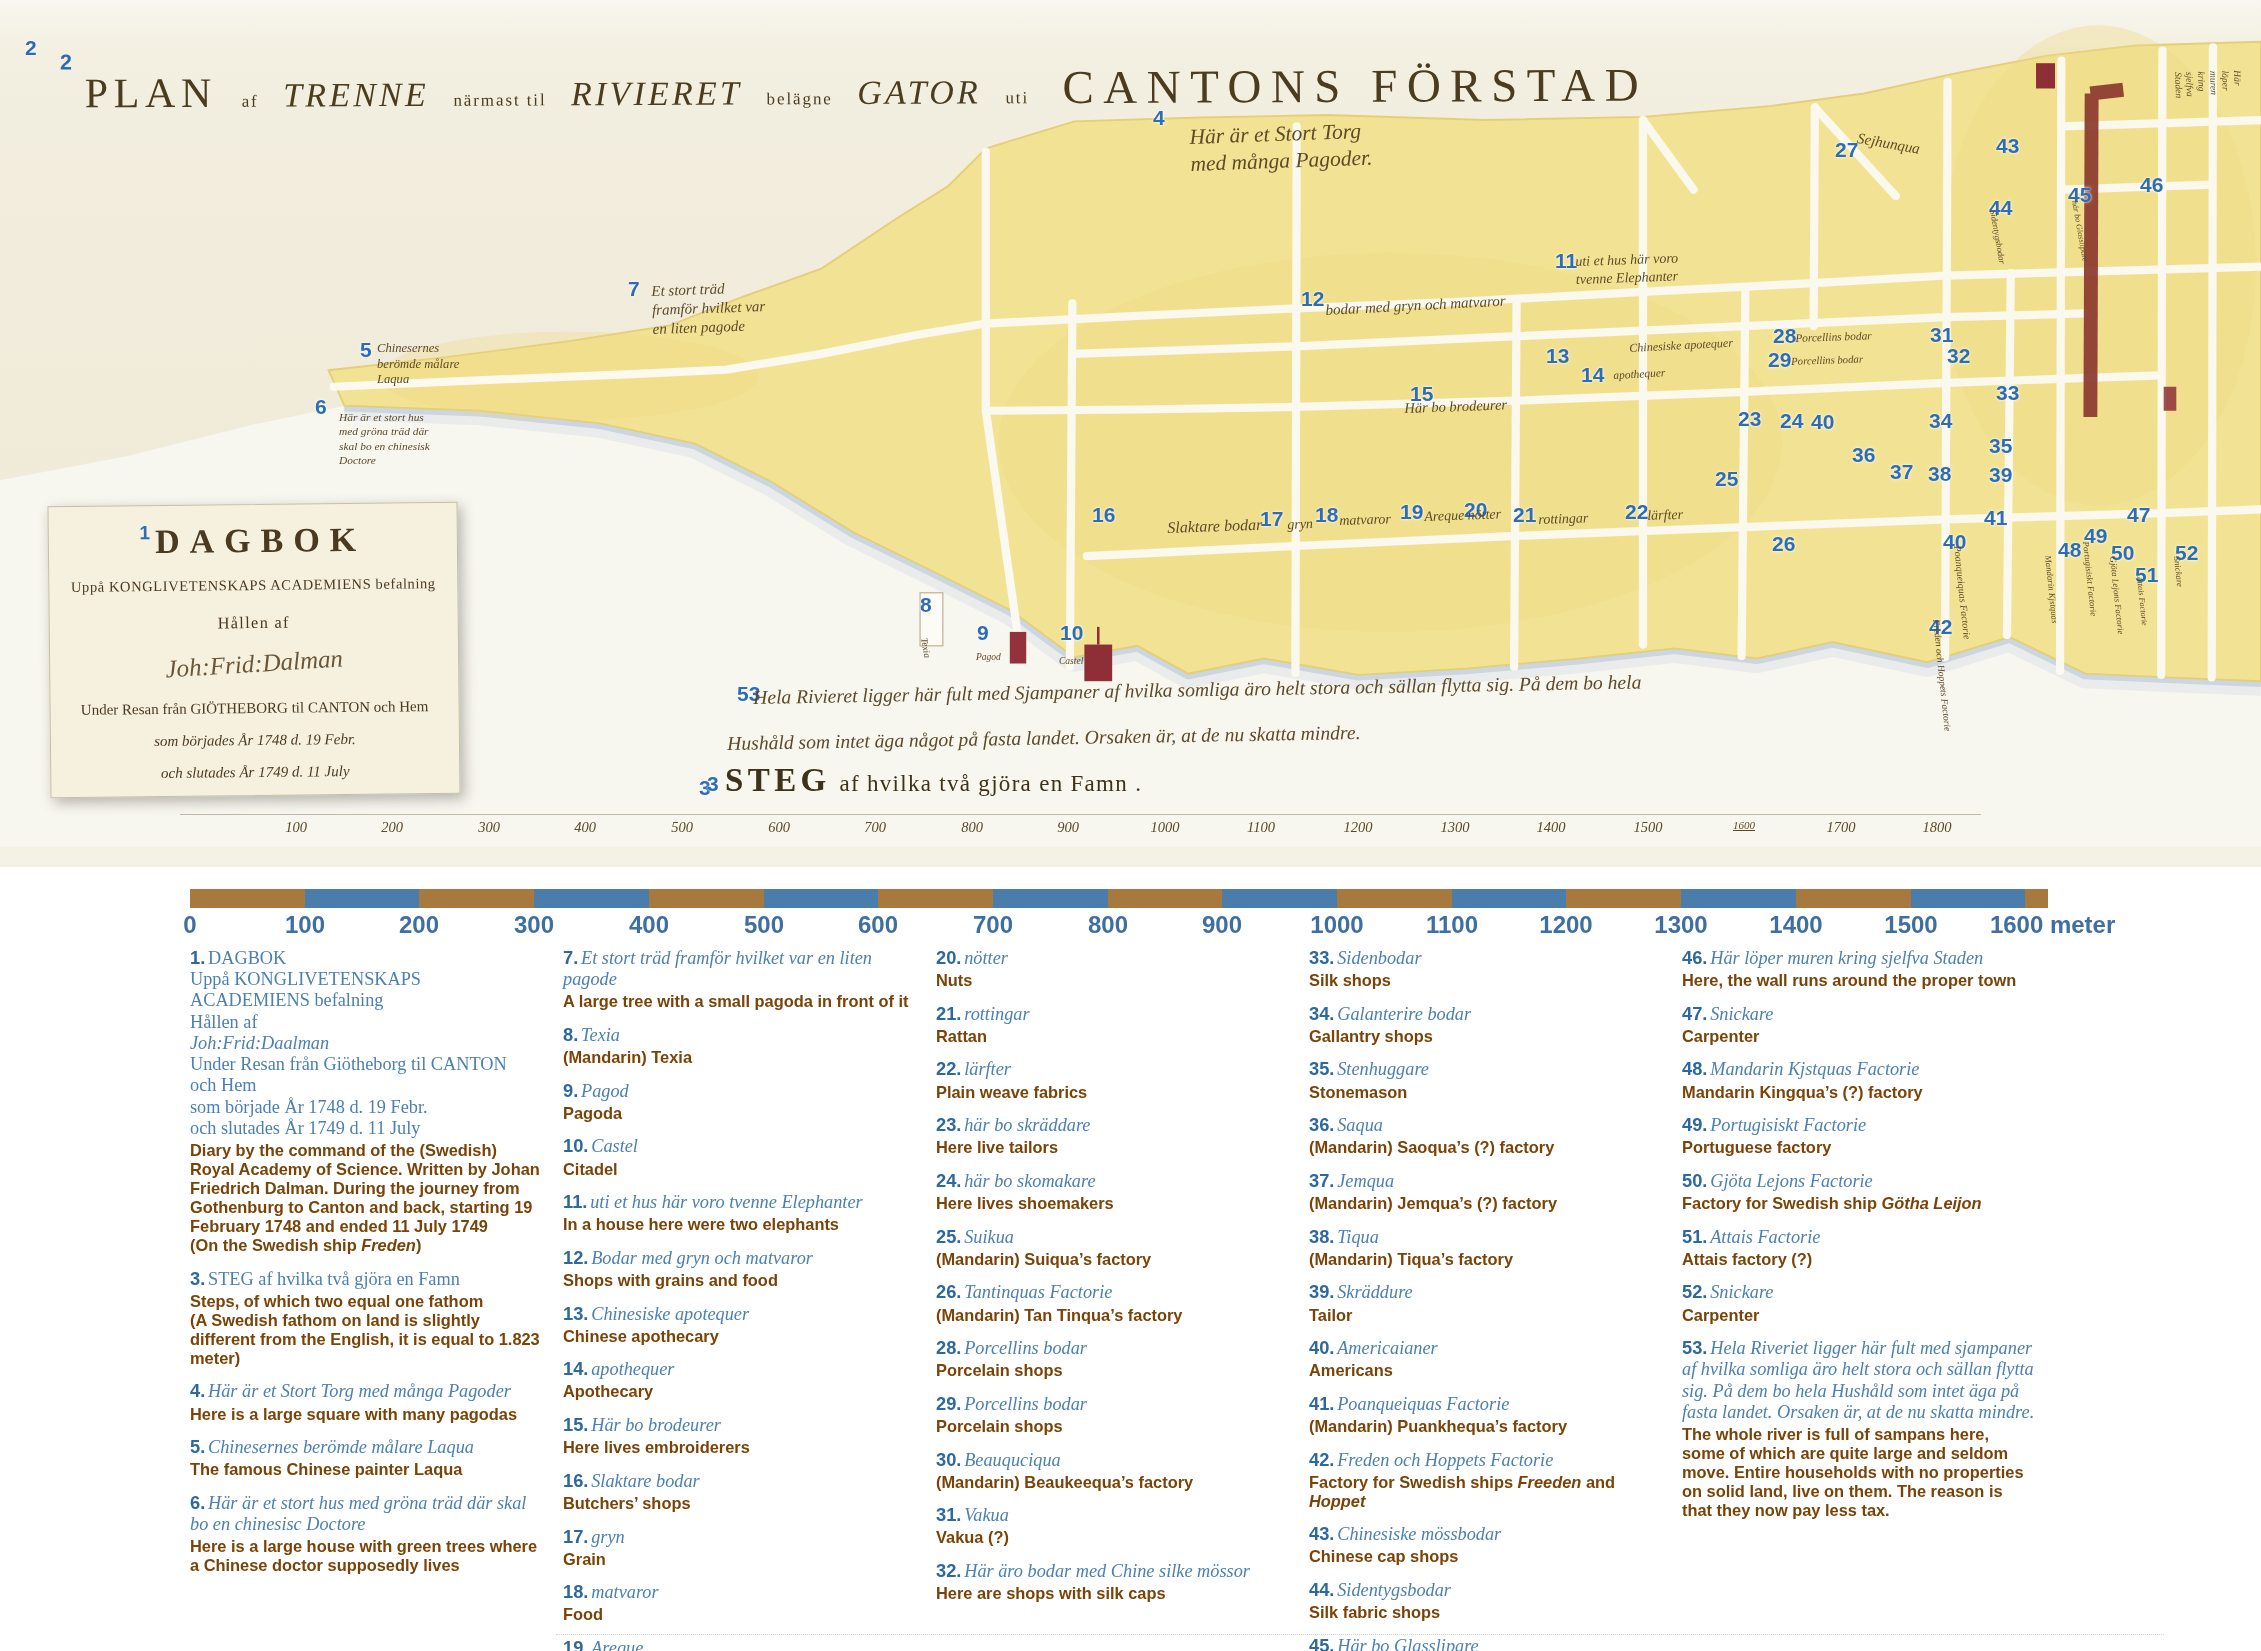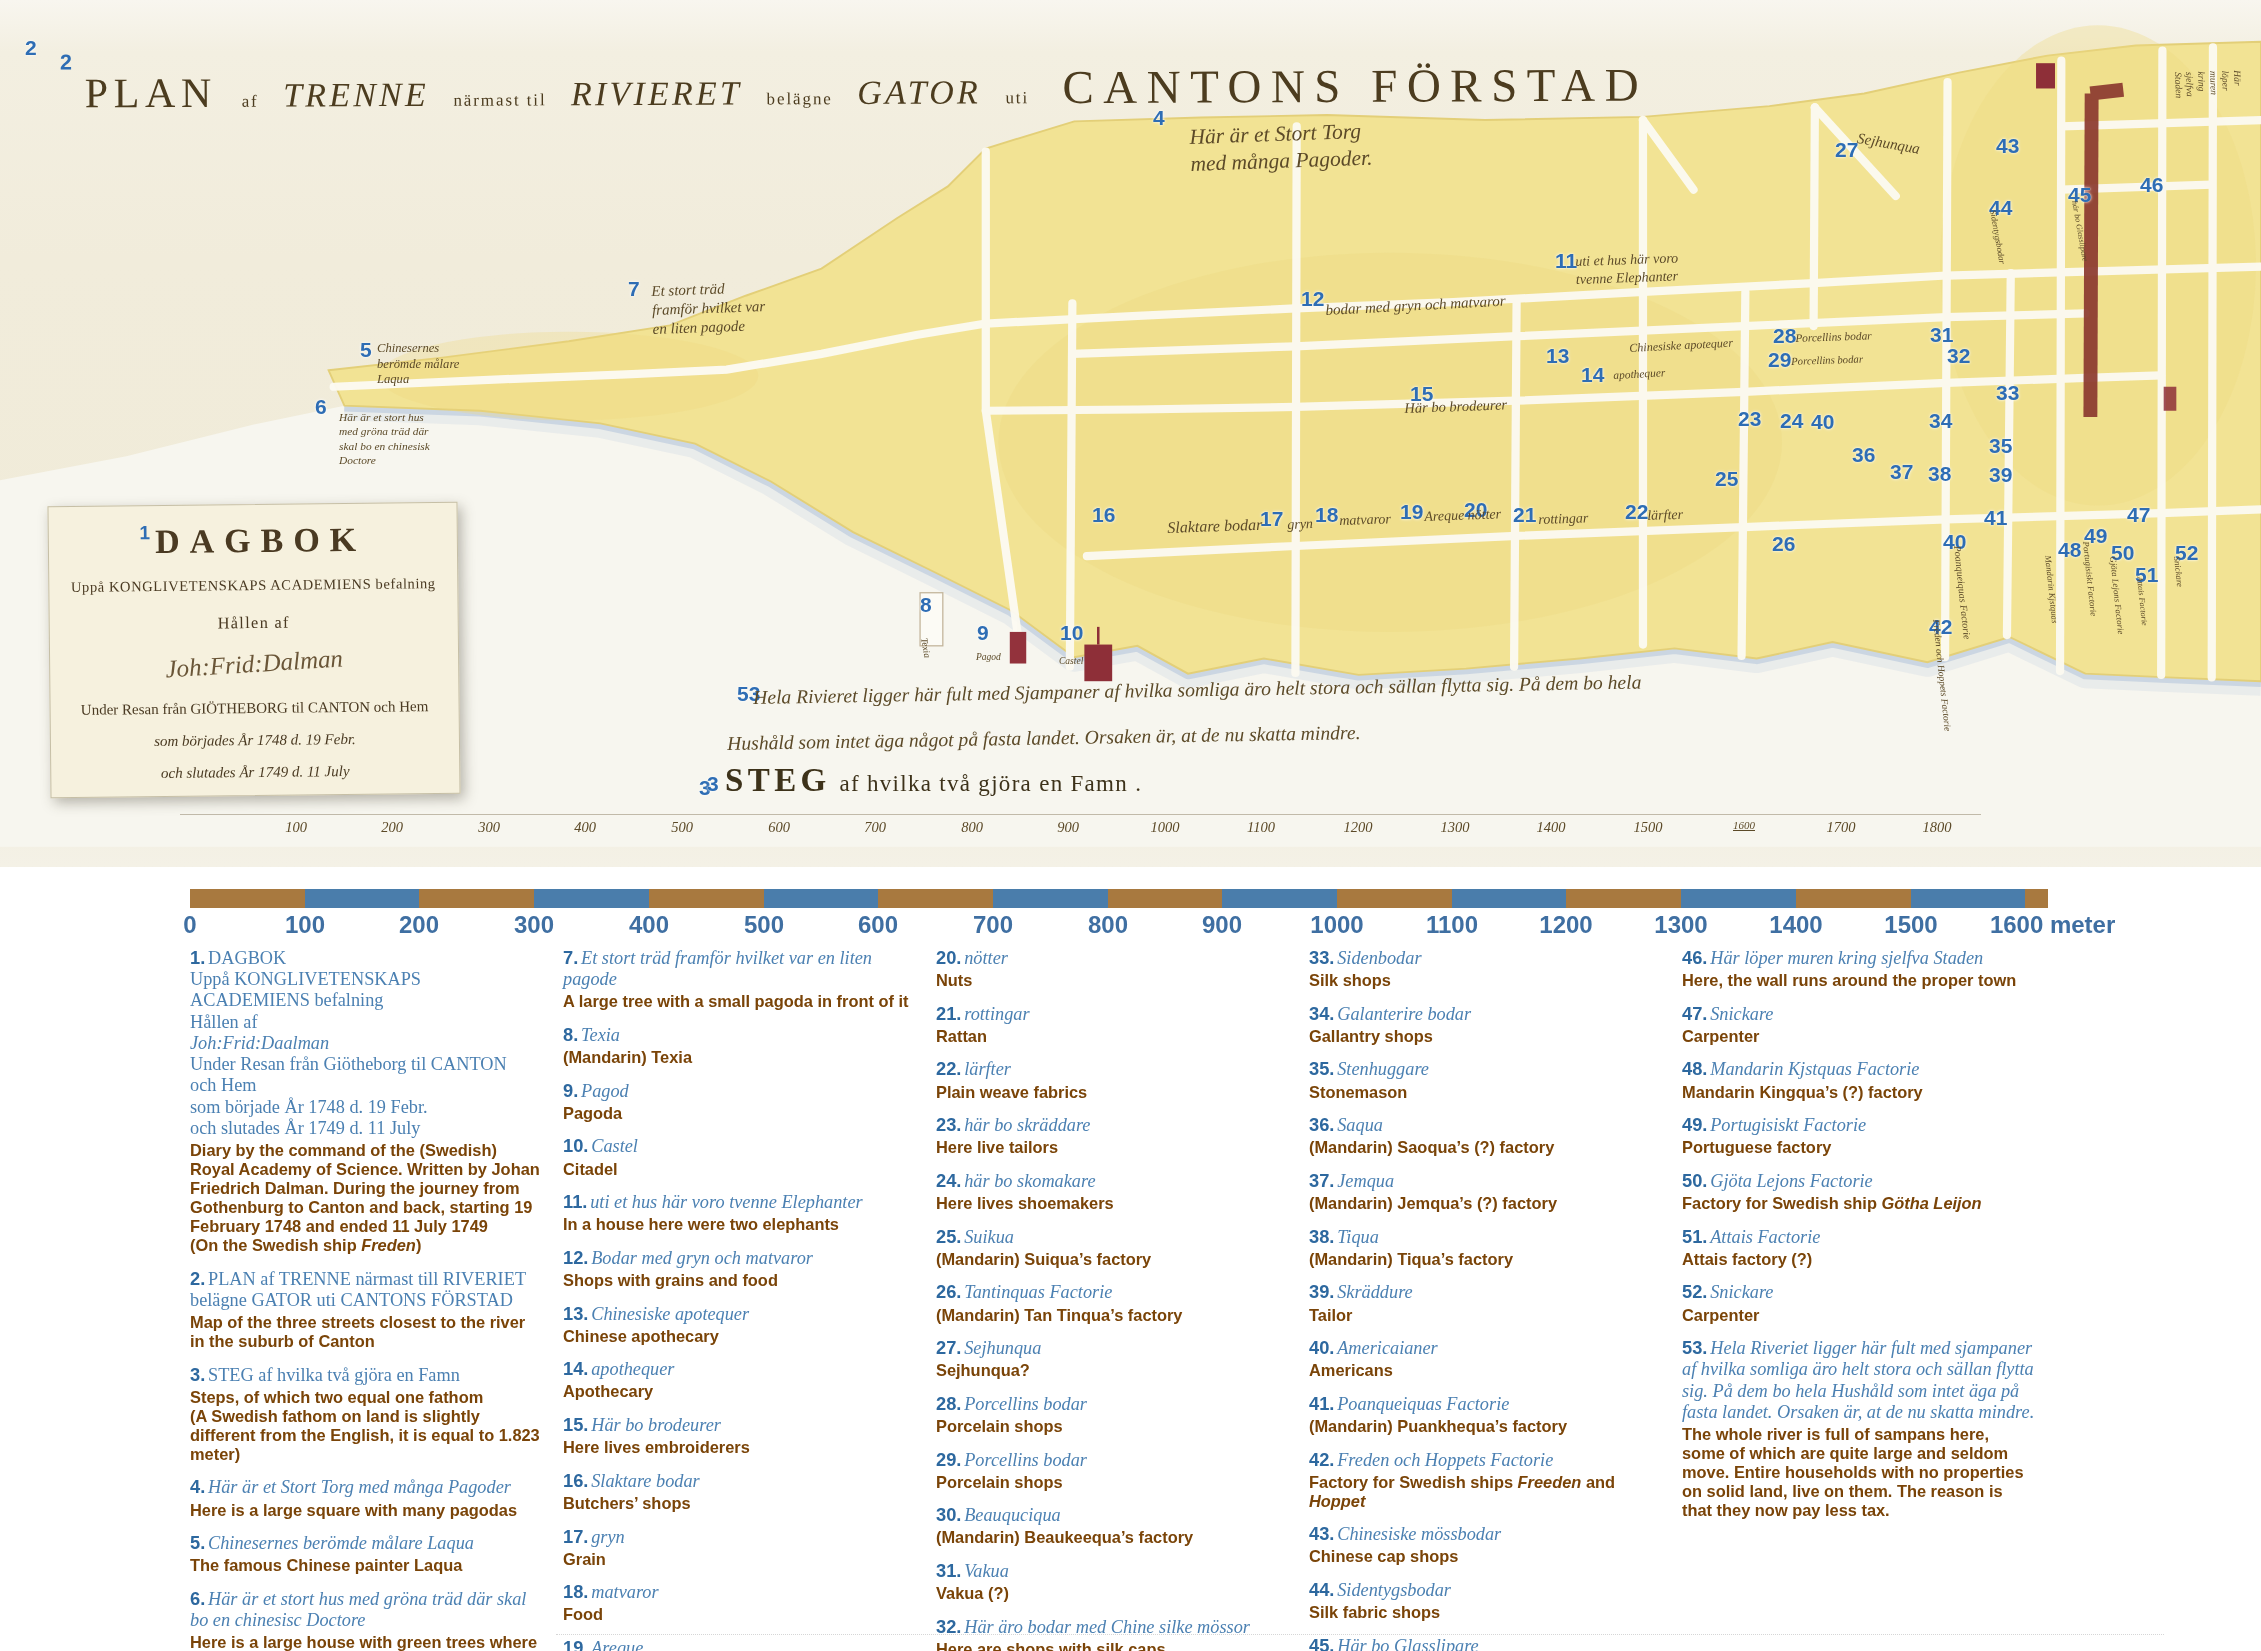--- a/index.html
+++ b/index.html
@@ -302,24 +302,20 @@
 Hållen af
 <i>Joh:Frid:Daalman</i>
 Under Resan från Giötheborg til CANTON
 och Hem
 som började År 1748 d. 19 Febr.
 och slutades År 1749 d. 11 July</span></div>
           <div class="en">Diary by the command of the (Swedish) Royal Academy of Science. Written by Johan Friedrich Dalman. During the journey from Gothenburg to Canton and back, starting 19 February 1748 and ended 11 July 1749
 (On the Swedish ship <i>Freden</i>)</div>
         </div>
         <div class="entry">
-          <div class="svline"><span class="num">2.</span> <span class="sv s">PLAN af TRENNE närmast till RIVERIET belägne GATOR uti CANTONS FÖRSTAD</span></div>
-          <div class="en">Map of the three streets closest to the river in the suburb of Canton</div>
-        </div>
-        <div class="entry">
           <div class="svline"><span class="num">3.</span> <span class="sv s">STEG af hvilka två gjöra en Famn</span></div>
           <div class="en">Steps, of which two equal one fathom
 (A Swedish fathom on land is slightly different from the English, it is equal to 1.823 meter)</div>
         </div>
         <div class="entry">
           <div class="svline"><span class="num">4.</span> <span class="sv c">Här är et Stort Torg med många Pagoder</span></div>
           <div class="en">Here is a large square with many pagodas</div>
         </div>
         <div class="entry">
           <div class="svline"><span class="num">5.</span> <span class="sv c">Chinesernes berömde målare Laqua</span></div>
@@ -407,24 +403,20 @@
         </div>
         <div class="entry">
           <div class="svline"><span class="num">25.</span> <span class="sv c">Suikua</span></div>
           <div class="en">(Mandarin) Suiqua’s factory</div>
         </div>
         <div class="entry">
           <div class="svline"><span class="num">26.</span> <span class="sv c">Tantinquas Factorie</span></div>
           <div class="en">(Mandarin) Tan Tinqua’s factory</div>
         </div>
         <div class="entry">
-          <div class="svline"><span class="num">27.</span> <span class="sv c">Sejhunqua</span></div>
-          <div class="en">Sejhunqua?</div>
-        </div>
-        <div class="entry">
           <div class="svline"><span class="num">28.</span> <span class="sv c">Porcellins bodar</span></div>
           <div class="en">Porcelain shops</div>
         </div>
         <div class="entry">
           <div class="svline"><span class="num">29.</span> <span class="sv c">Porcellins bodar</span></div>
           <div class="en">Porcelain shops</div>
         </div>
         <div class="entry">
           <div class="svline"><span class="num">30.</span> <span class="sv c">Beauquciqua</span></div>
           <div class="en">(Mandarin) Beaukeequa’s factory</div>

